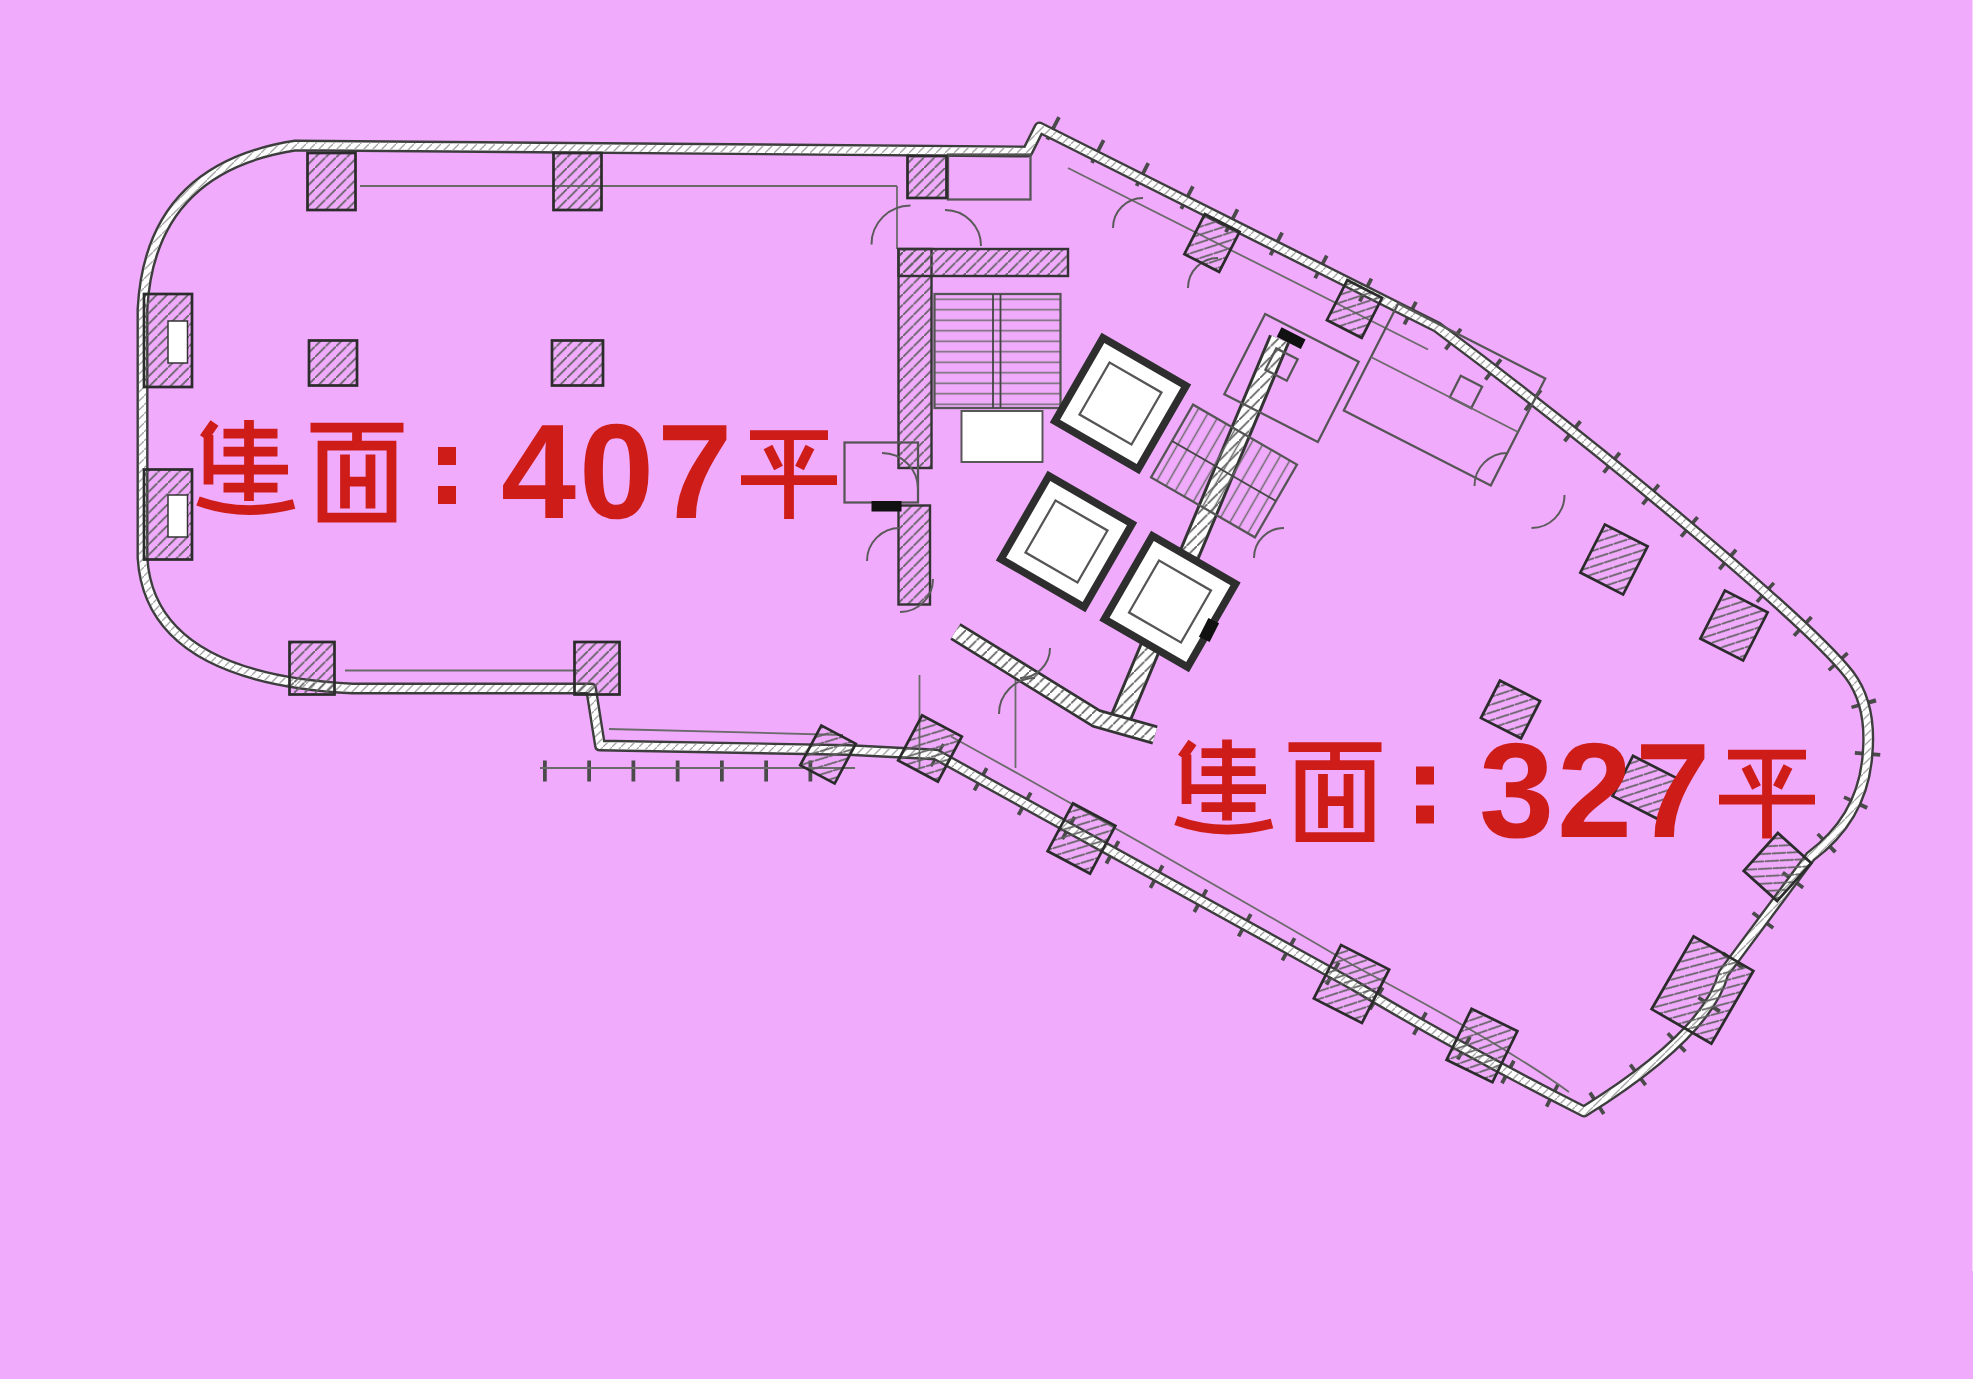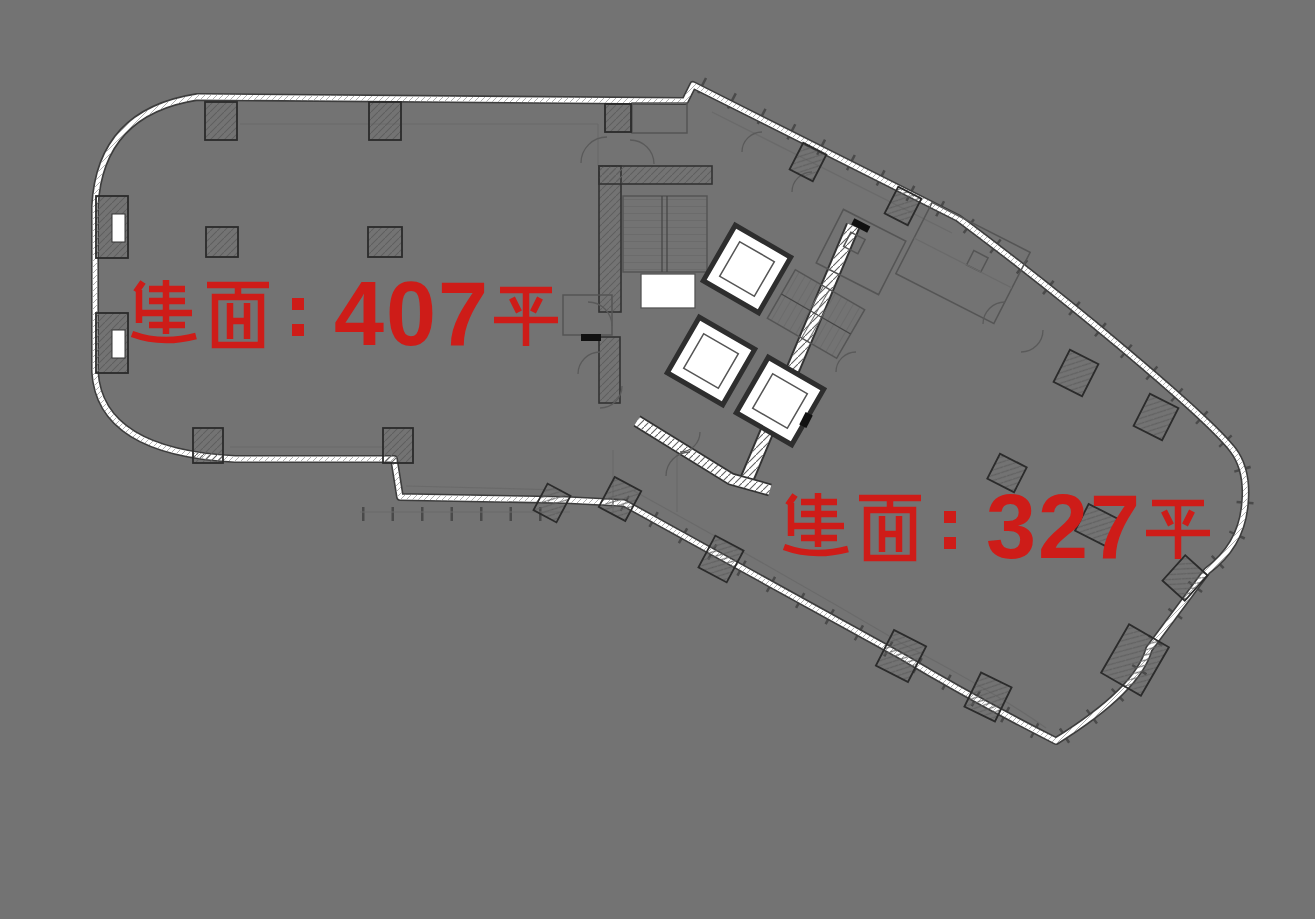--- a/index.html
+++ b/index.html
@@ -1,16 +1,16 @@
 <!DOCTYPE html>
 <html><head>
 <meta charset="utf-8">
 <style>
   html,body{margin:0;padding:0;background:#ffffff;}
-  .stage{position:relative;width:1315px;height:919px;background:#737373;overflow:hidden;
+  .stage{position:relative;width:1315px;height:919px;background:#f0abfc;overflow:hidden;
          font-family:"Liberation Sans", sans-serif;}
   svg{position:absolute;left:0;top:0;}
   .wall-dark{fill:none;stroke:#3d3d3d;stroke-width:8;stroke-linejoin:round;}
   .wall-white{fill:none;stroke:#ffffff;stroke-width:4.8;stroke-linejoin:round;}
   .wall-hatch{fill:none;stroke:url(#wallHatch);stroke-width:4.8;stroke-linejoin:round;}
   .thin{fill:none;stroke:#555555;stroke-width:1.5;}
   .thin2{fill:none;stroke:#6a6a6a;stroke-width:1.2;}
   .arc{fill:none;stroke:#5a5a5a;stroke-width:1.3;}
   .col{fill:url(#colHatch);stroke:#2b2b2b;stroke-width:1.8;}
   .hband{fill:url(#colHatch);stroke:#333333;stroke-width:1.6;}

